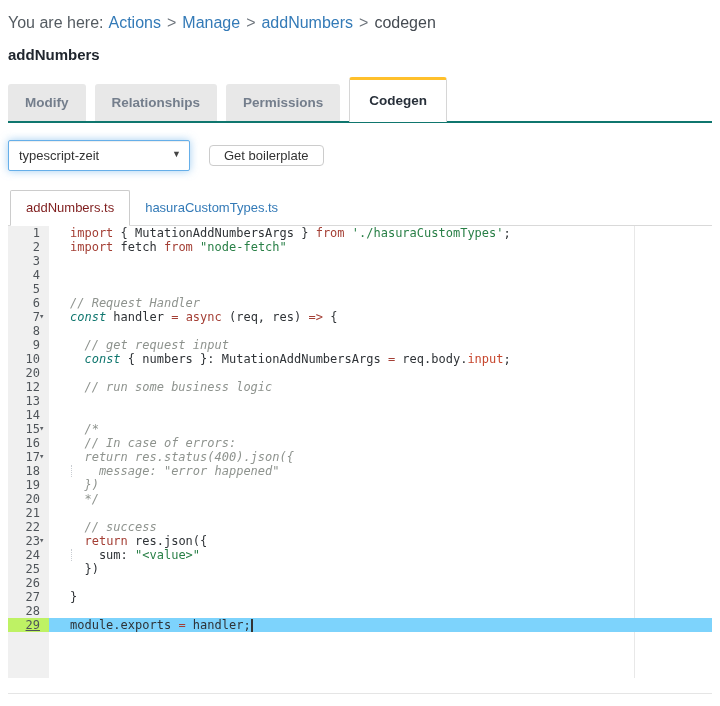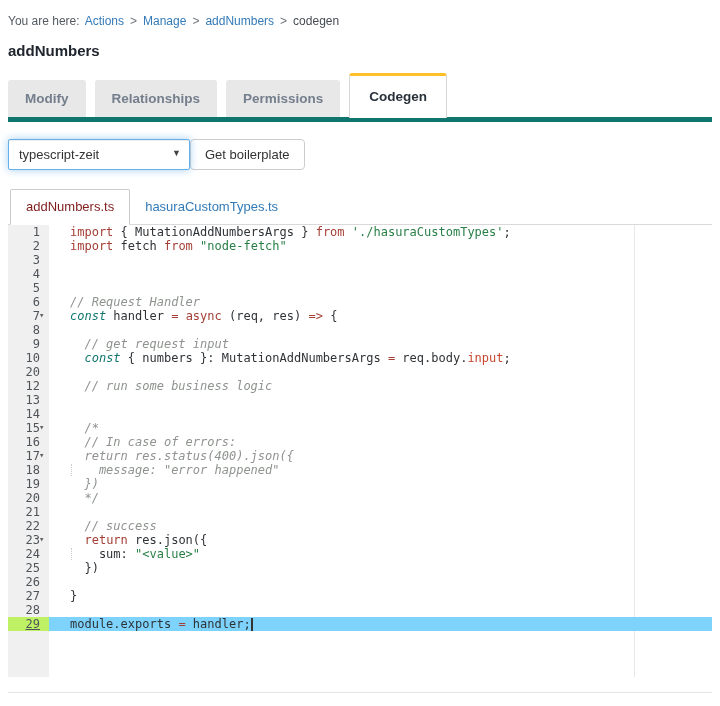--- a/index.html
+++ b/index.html
@@ -1,50 +1,50 @@
 <!DOCTYPE html>
 <html><head>
 <meta charset="utf-8">
 <style>
   * { margin:0; padding:0; box-sizing:border-box; }
   html,body { width:720px; height:706px; background:#ffffff; overflow:hidden;
     font-family:"Liberation Sans", sans-serif; }
   .wrap { padding:14px 8px 0 8px; }
 
   
-  .breadcrumb { font-size:12px; color:#545b61; }
+  .breadcrumb { font-size:16px; color:#545b61; }
   .bc-prefix { margin-right:5px; }
   .bc-link { color:#337ab7; margin-right:6px; cursor:pointer; }
   .bc-sep { color:#6d747c; margin-right:6px; }
   .bc-current { color:#454b52; }
 
   
   .page-title { margin-top:14px; font-size:15px; font-weight:700; color:#20262e; }
 
   
   .main-tabs { margin-top:14px; display:flex; align-items:flex-end; gap:9px;
-    border-bottom:5px solid #0f766e; }
+    border-bottom:2px solid #0f766e; }
   .main-tab { background:#e8e8e8; color:#747e8c; font-weight:700; font-size:13.5px;
     padding:11px 17px; border-radius:3px 3px 0 0; cursor:pointer; }
   .main-tab.active { background:#ffffff; color:#28303a;
     border:1px solid #d6d6d6; border-bottom:none; border-top:3px solid #ffc02b;
     margin-bottom:-1px; padding:13px 19px 14px 19px; border-radius:3px 3px 0 0; }
 
   
   .toolbar { margin-top:17px; display:flex; align-items:center; }
   .select-wrap { position:relative; width:182px; }
   .framework-select { width:182px; height:31px; font-size:13px; color:#333;
     font-family:"Liberation Sans", sans-serif;
     padding:4px 24px 4px 10px; background:#fff;
     border:1px solid #66afe9; border-radius:2px; outline:none;
     -webkit-appearance:none; appearance:none;
     box-shadow:inset 0 1px 1px rgba(0,0,0,.075), 0 0 8px rgba(102,175,233,.6); }
   .select-caret { position:absolute; right:9px; top:9px; font-size:9px; color:#444;
     pointer-events:none; }
-  .boilerplate-btn { height:31px; padding:0 14px; font-size:13px;
+  .boilerplate-btn { margin-left:19px; height:21px; padding:0 14px; font-size:13px;
     color:#333; background:#fff; border:1px solid #ccc; border-radius:4px;
     font-family:"Liberation Sans", sans-serif; cursor:pointer; }
 
   
   .file-tabs { margin-top:19px; display:flex; align-items:flex-end;
     border-bottom:1px solid #d9d9d9; }
   .file-tab { font-size:13px; padding:9px 15px 10px 15px; cursor:pointer; }
   .file-tab.active { background:#fff; color:#7f1d1d; border:1px solid #ccc;
     border-bottom:1px solid #fff; margin-bottom:-1px; border-radius:2px 2px 0 0;
     margin-left:2px; }

